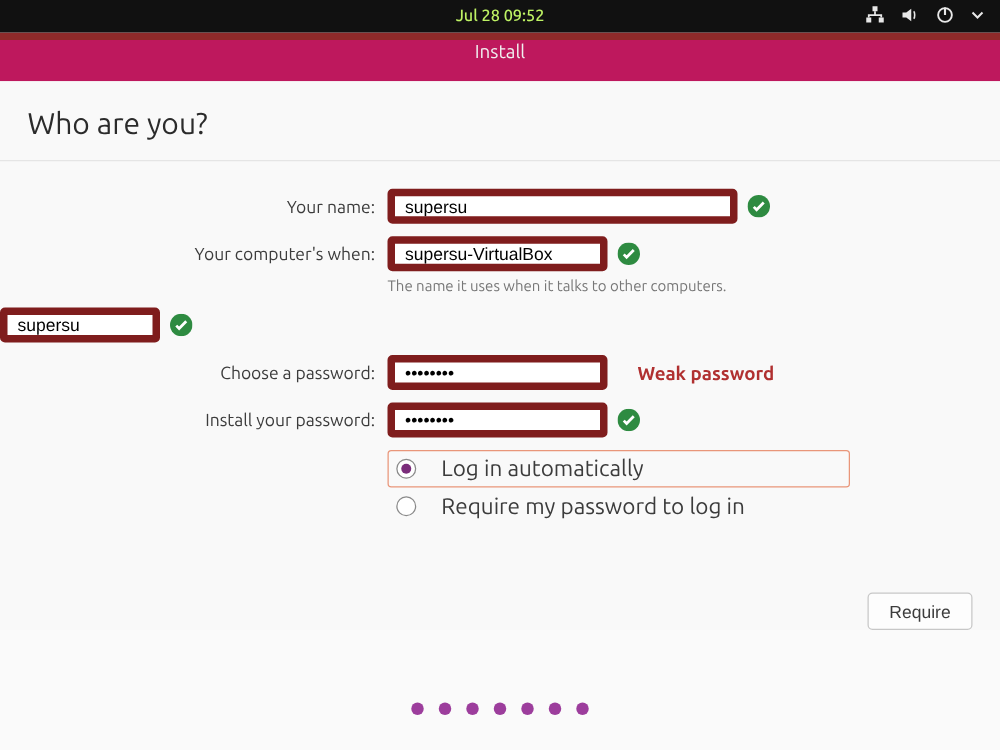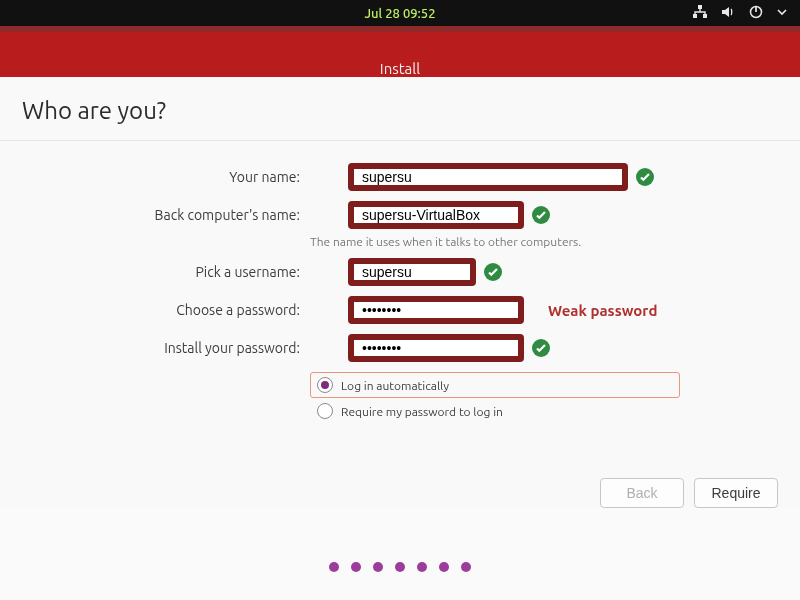--- a/index.html
+++ b/index.html
@@ -34,25 +34,25 @@
     display: flex;
     gap: 12px;
     align-items: center;
   }
   .topbar-right svg { fill: #e8e8e8; }
   .red-strip {
     height: 6px;
     background: #8f2a2a;
   }
   .titlebar {
-    height: 45px;
-    background: #b91c1c;
+    height: 33px;
+    background: #be185d;
     color: #f0f0f0;
     display: flex;
-    align-items: flex-end;
+    align-items: flex-start;
     justify-content: center;
     font-size: 15px;
   }
   .content {
     background: #f9f9f9;
     padding: 0;
   }
   .heading {
     font-size: 24px;
     font-weight: 400;
@@ -63,21 +63,20 @@
     height: 1px;
     background: #e5e5e5;
   }
   .form {
     padding-top: 22px;
   }
   .row {
     display: flex;
     align-items: center;
     margin-bottom: 10px;
-    gap: 38px;
   }
   .label {
     width: 310px;
     text-align: right;
     padding-right: 10px;
     color: #3c3c3c;
   }
   .input-wrap {
     display: flex;
     align-items: center;
@@ -113,22 +112,22 @@
     font-size: 15px;
     margin-left: 16px;
   }
   .login-opts {
     margin-left: 310px;
     margin-top: 4px;
   }
   .radio-row {
     display: flex;
     align-items: center;
-    gap: 8px;
-    font-size: 12px;
+    gap: 20px;
+    font-size: 18px;
   }
   .radio-row.selected {
     border: 1px solid #e9967a;
     border-radius: 3px;
     padding: 4px 6px;
     width: 370px;
   }
   .radio-row.unselected {
     padding: 5px 7px;
   }
@@ -233,33 +232,32 @@
       <div class="input-wrap">
         <input type="text" class="w-large" value="supersu" style="">
         <svg class="check-icon" viewBox="0 0 18 18">
             <circle cx="9" cy="9" r="9"></circle>
             <path d="M5 9.5l2.3 2.3L13 6"></path>
           </svg>
       </div>
     </div>
 
     <div class="row">
-      <div class="label">Back computer's name:</div>
+      <div class="label">Your computer's when:</div>
       <div class="input-wrap">
         <input type="text" class="w-med" value="supersu-VirtualBox" style="">
         <svg class="check-icon" viewBox="0 0 18 18">
             <circle cx="9" cy="9" r="9"></circle>
             <path d="M5 9.5l2.3 2.3L13 6"></path>
           </svg>
       </div>
     </div>
     <div class="hint">The name it uses when it talks to other computers.</div>
 
     <div class="row">
-      <div class="label">Pick a username:</div>
       <div class="input-wrap">
         <input type="text" class="w-user" value="supersu" style="">
         <svg class="check-icon" viewBox="0 0 18 18">
             <circle cx="9" cy="9" r="9"></circle>
             <path d="M5 9.5l2.3 2.3L13 6"></path>
           </svg>
       </div>
     </div>
 
     <div class="row">
@@ -288,21 +286,20 @@
       </div>
       <div class="radio-row unselected">
         <span class="radio"></span>
         <span>Require my password to log in</span>
       </div>
     </div>
 
   </div>
 
   <div class="footer-btns">
-    <button class="btn" disabled="">Back</button>
     <button class="btn">Require</button>
   </div>
 </div>
 
 <div class="progress-dots">
   <div class="dot"></div>
   <div class="dot"></div>
   <div class="dot"></div>
   <div class="dot"></div>
   <div class="dot"></div>

